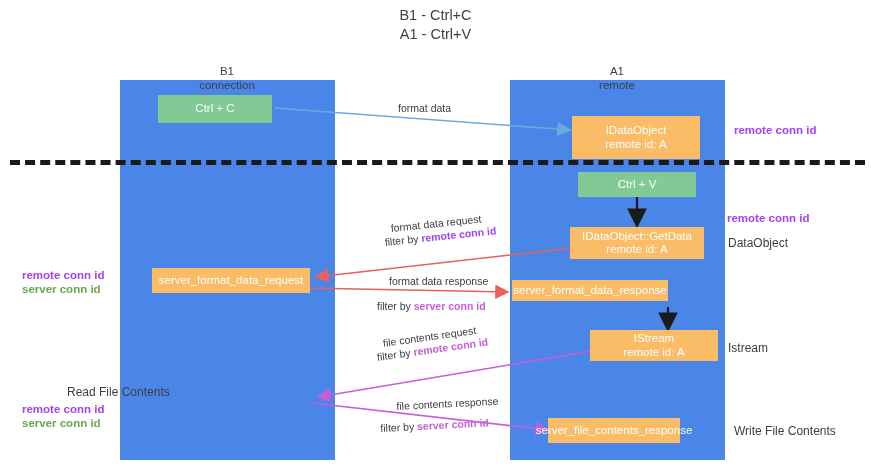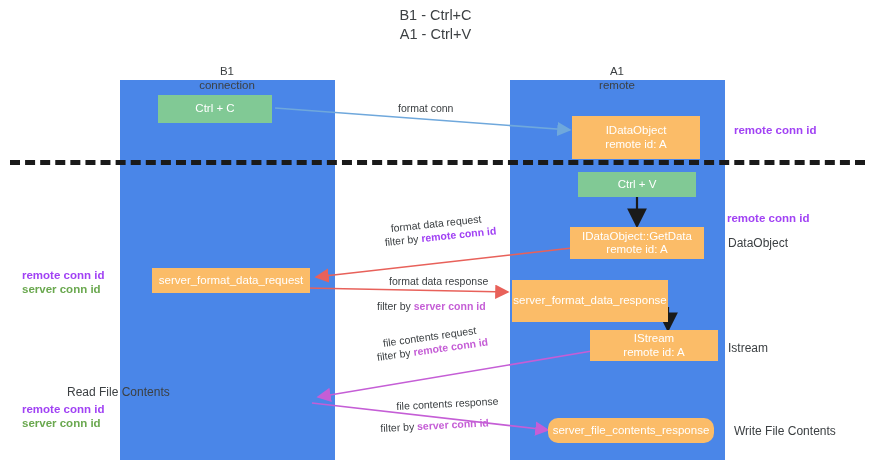--- a/index.html
+++ b/index.html
@@ -124,36 +124,36 @@
 
   <div class="box orange" style="left:570px;top:227px;width:134px;height:32px;">
     <div>IDataObject::GetData</div>
     <div class="l2">remote id: A</div>
   </div>
 
   <div class="box orange" style="left:152px;top:268px;width:158px;height:25px;">
     <div>server_format_data_request</div>
   </div>
 
-  <div class="box orange" style="left:512px;top:280px;width:156px;height:42px;">
+  <div class="box orange" style="left:512px;top:280px;width:156px;height:21px;">
     <div>server_format_data_response</div>
   </div>
 
   <div class="box orange" style="left:590px;top:330px;width:128px;height:31px;">
     <div>IStream</div>
     <div class="l2">remote id: A</div>
   </div>
 
 
-  <div class="box orange" style="left:548px;top:418px;width:166px;height:25px;border-radius:10px;">
+  <div class="box orange" style="left:548px;top:418px;width:132px;height:25px;">
     <div>server_file_contents_response</div>
   </div>
 
   <div class="alabel" style="left:398px;top:101px;">
-    <span>format conn</span>
+    <span>format data</span>
   </div>
 
   <div class="alabel rot" style="left:390px;top:221px;transform:rotate(-6deg);">
     <span>format data request</span>
   </div>
   <div class="alabel rot" style="left:384px;top:235px;transform:rotate(-6deg);">
     <span>filter by </span><span class="purple">remote conn id</span>
   </div>
 
   <div class="alabel" style="left:389px;top:274px;">

